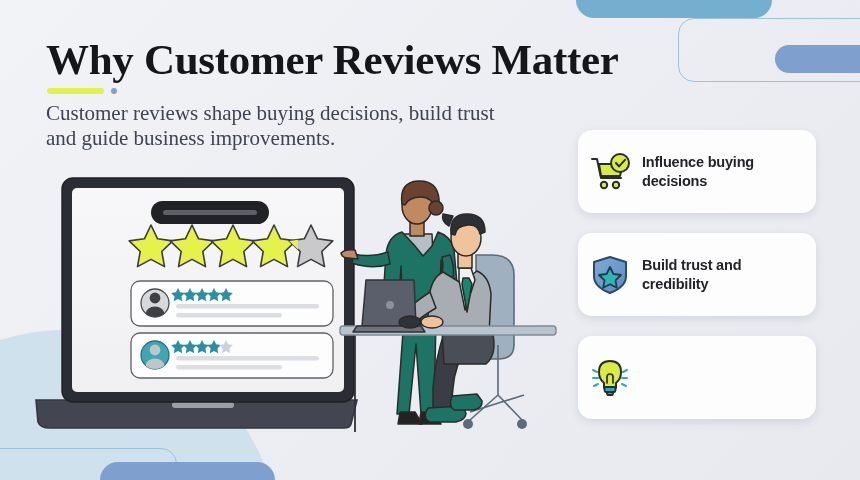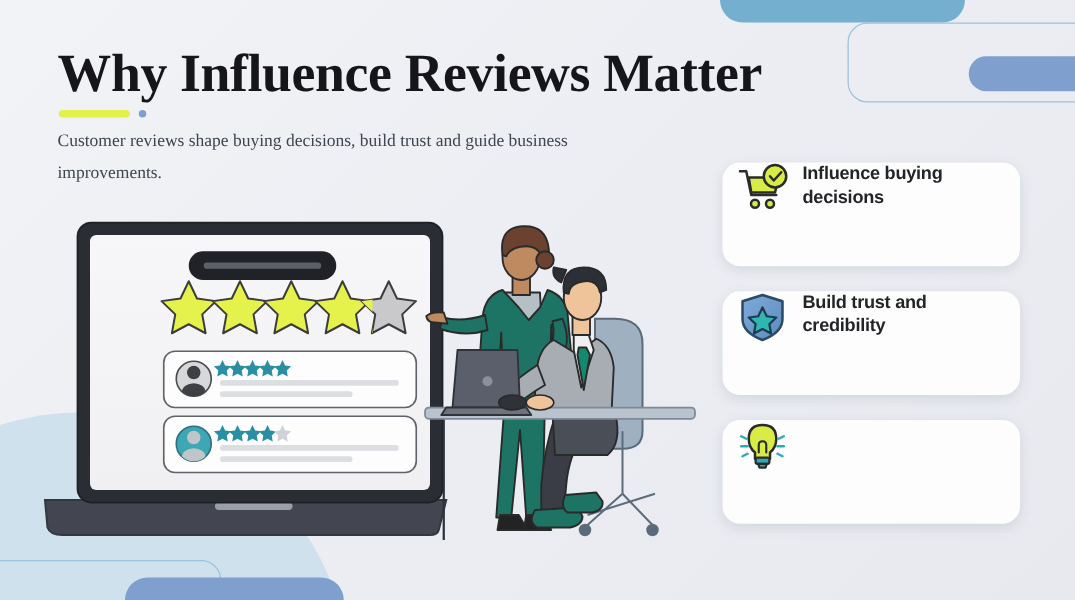--- a/index.html
+++ b/index.html
@@ -46,30 +46,30 @@
     font-family:"Liberation Serif", serif;
     font-weight:bold;font-size:43px;line-height:48px;
     color:#16161a;letter-spacing:-0.3px;white-space:nowrap;
   }
   .accent-row{position:absolute;left:47px;top:88px;display:flex;align-items:center;gap:7px;}
   .accent-bar{width:57px;height:6px;border-radius:3px;background:#e2f24a;}
   .accent-dot{width:6px;height:6px;border-radius:50%;background:#7f9fce;}
   .subtitle{
     position:absolute;left:46px;top:101px;width:460px;
     font-family:"Liberation Serif", serif;
-    font-size:14px;line-height:25px;color:#3e4450;
+    font-size:21px;line-height:25px;color:#3e4450;
   }
 
   
   .cards{position:absolute;left:578px;top:130px;width:238px;}
   .card{
     position:relative;width:238px;height:83px;margin-bottom:20px;
     background:#fdfdfd;border-radius:14px;
     box-shadow:0 3px 9px rgba(70,80,100,.13);
-    display:flex;align-items:flex-start;
+    display:flex;align-items:center;
   }
   .card-icon{width:64px;flex:0 0 64px;display:flex;align-items:center;justify-content:center;}
   .card-label{
     font-size:14.5px;font-weight:bold;line-height:19px;color:#232428;
     padding-right:10px;letter-spacing:-0.2px;
   }
 
   
   .illus{position:absolute;left:0;top:0;width:560px;height:480px;}
 </style>
@@ -222,21 +222,21 @@
       <circle cx="390" cy="305" r="4" fill="#8b909b" stroke="none"></circle>
       <path d="M357,326 l64,0 4,6 -72,0 Z" fill="#6e737d"></path>
     </g>
 
     <g stroke="#2a2a2a" stroke-width="1.3">
       <ellipse cx="410" cy="322" rx="11" ry="6" fill="#2f3238"></ellipse>
       <ellipse cx="432" cy="322" rx="11" ry="6" fill="#f0c49a"></ellipse>
     </g>
   </svg>
 
-  <div class="title">Why Influence Reviews Matter</div>
+  <div class="title">Why Customer Reviews Matter</div>
   <div class="accent-row">
     <div class="accent-bar"></div>
     <div class="accent-dot"></div>
   </div>
   <div class="subtitle">Customer reviews shape buying decisions, build trust and guide business improvements.</div>
 
   <div class="cards">
 
     <div class="card">
       <div class="card-icon">

